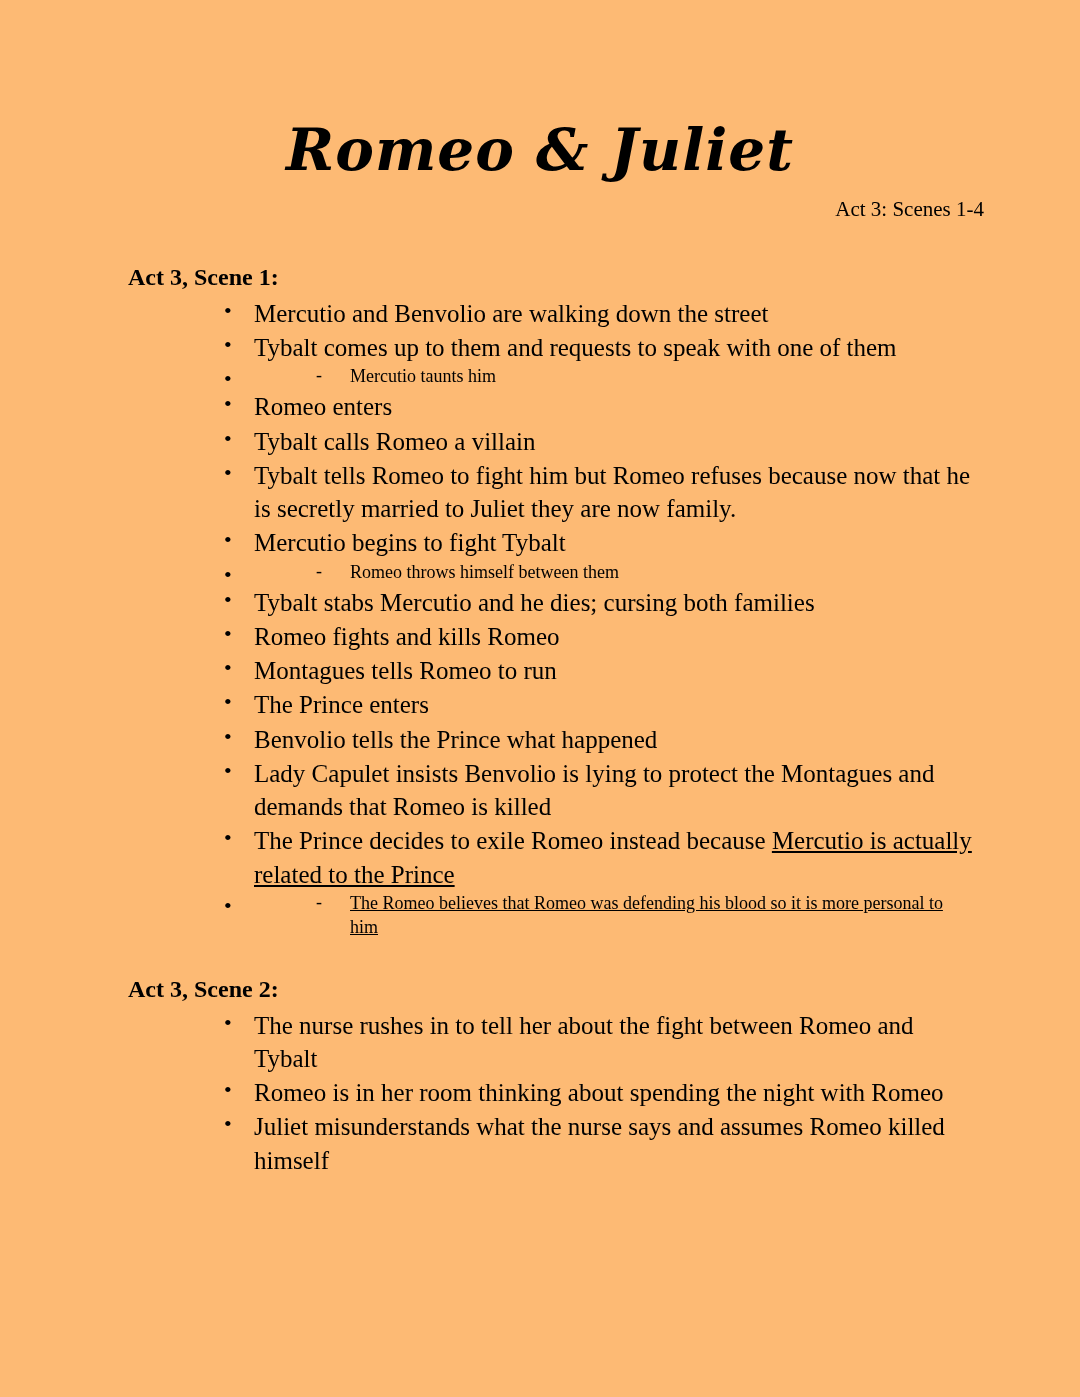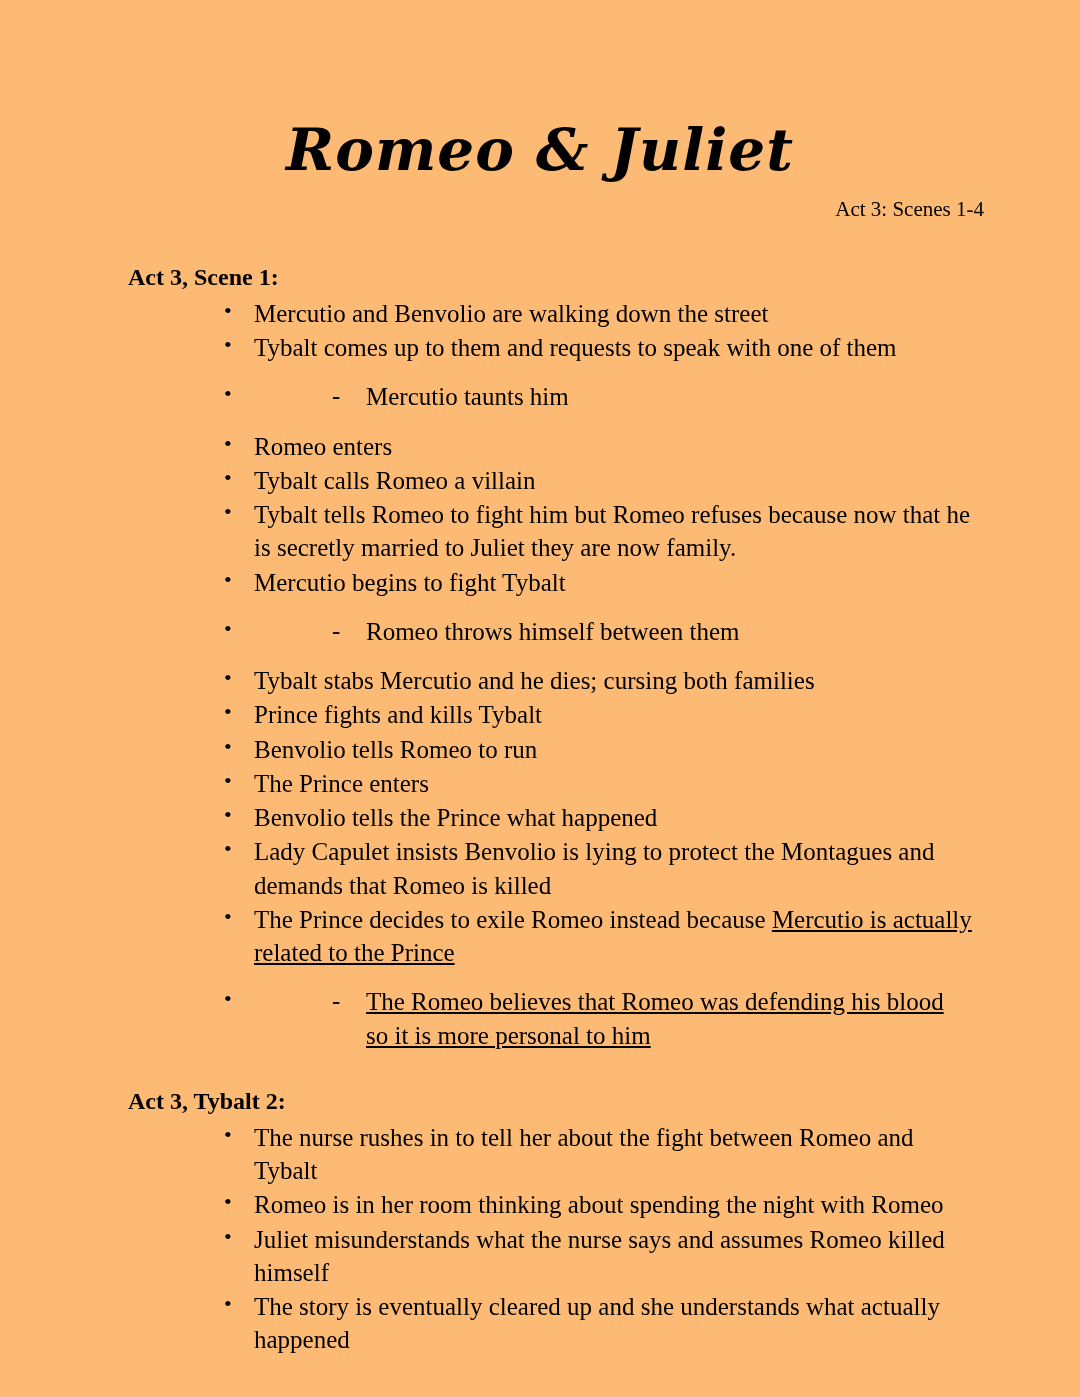--- a/index.html
+++ b/index.html
@@ -66,23 +66,23 @@
     top: -1px;
     font-size: 22px;
   }
   ul.level2 {
     list-style: none;
     margin: 0;
     padding: 0 0 0 62px;
   }
   ul.level2 > li {
     position: relative;
-    font-size: 25px;
+    font-size: 18px;
     line-height: 1.33;
-    margin: 16px;
+    margin: 0;
     padding-left: 34px;
     max-width: 700px;
   }
   ul.level2 > li::before {
     content: "-";
     position: absolute;
     left: 0;
     top: -1px;
   }
   .underline {
@@ -118,37 +118,36 @@
       <li>Romeo enters</li>
       <li>Tybalt calls Romeo a villain</li>
       <li>Tybalt tells Romeo to fight him but Romeo refuses because now that he is secretly married to Juliet they are now family.</li>
       <li>Mercutio begins to fight Tybalt</li>
       <li class="nested-wrap">
         <ul class="level2">
           <li>Romeo throws himself between them</li>
         </ul>
       </li>
       <li>Tybalt stabs Mercutio and he dies; cursing both families</li>
-      <li>Prince fights and kills Tybalt</li>
-      <li>Benvolio tells Romeo to run</li>
+      <li>Romeo fights and kills Romeo</li>
+      <li>Montagues tells Romeo to run</li>
       <li>The Prince enters</li>
       <li>Benvolio tells the Prince what happened</li>
       <li>Lady Capulet insists Benvolio is lying to protect the Montagues and demands that Romeo is killed</li>
       <li><span>The Prince decides to exile Romeo instead because </span><span class="underline">Mercutio is actually related to the Prince</span></li>
       <li class="nested-wrap">
         <ul class="level2">
           <li class="underline">The Romeo believes that Romeo was defending his blood so it is more personal to him</li>
         </ul>
       </li>
     </ul>
   </div>
 
   <div class="section">
-    <h2 class="scene-heading">Act 3, Tybalt 2:</h2>
+    <h2 class="scene-heading">Act 3, Scene 2:</h2>
     <ul class="level1">
       <li>The nurse rushes in to tell her about the fight between Romeo and Tybalt</li>
       <li>Romeo is in her room thinking about spending the night with Romeo</li>
       <li>Juliet misunderstands what the nurse says and assumes Romeo killed himself</li>
-      <li>The story is eventually cleared up and she understands what actually happened</li>
     </ul>
   </div>
 
 </div>
 
 </body></html>

